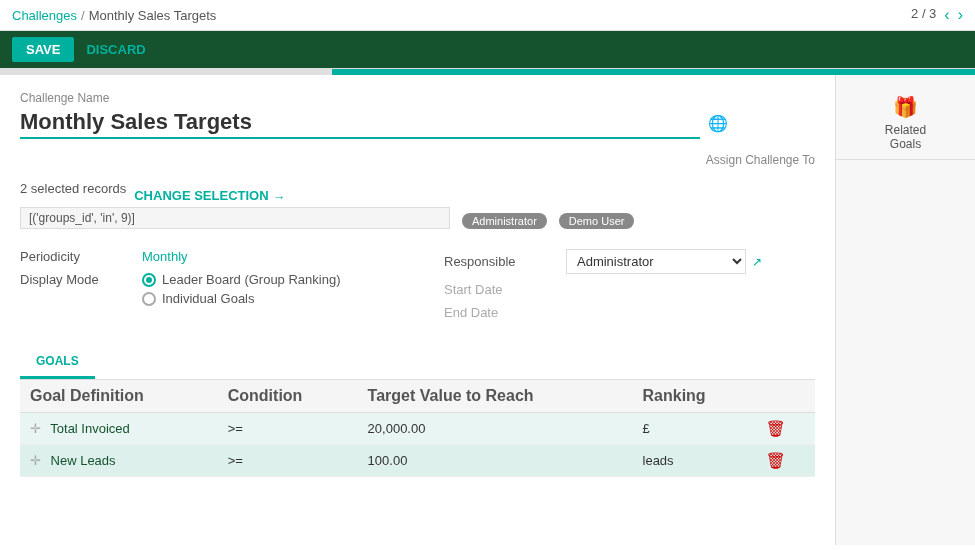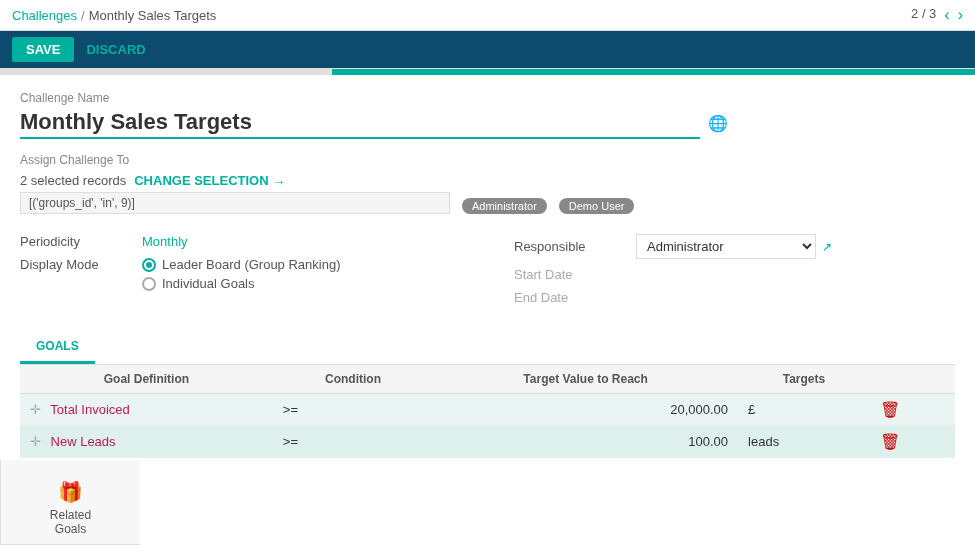--- a/index.html
+++ b/index.html
@@ -17,21 +17,21 @@
     .breadcrumb { display: flex; align-items: center; gap: 4px; font-size: 13px; text-align: right; }
     .breadcrumb-link { color: #00b09e; text-decoration: none; cursor: pointer; }
     .breadcrumb-sep { color: #888; }
     .breadcrumb-current { color: #555; }
 
     .nav-controls { display: flex; align-items: flex-start; gap: 8px; color: #555; font-size: 13px; }
     .nav-arrow { color: #00b09e; font-size: 16px; cursor: pointer; }
 
     
     .action-bar {
-      background: #0c4a6e;
+      background: #14532d;
       padding: 6px 12px;
       display: flex;
       align-items: center;
       gap: 12px;
       border-bottom: 1px solid #ddd;
     }
     .btn-save {
       background: #00b09e;
       color: #fff;
       border: none;
@@ -61,21 +61,20 @@
       background: #00b09e;
       width: 66%;
       position: absolute;
       right: 0;
     }
 
     
     .main-layout {
       display: flex;
       height: calc(550px - 80px);
-      flex-direction: column;
     }
 
     
     .content-area {
       flex: 1;
       padding: 16px 20px;
       overflow-y: auto;
     }
 
     
@@ -118,39 +117,41 @@
       padding: 2px 0;
       background: transparent;
     }
     .globe-icon { color: #00b09e; font-size: 16px; margin-left: 8px; }
 
     .section-title {
       font-size: 12px;
       color: #888;
       margin-top: 14px;
       margin-bottom: 6px;
+      text-align: right;
     }
 
     .assign-row {
       display: flex;
       align-items: center;
       gap: 8px;
       margin-bottom: 4px;
     }
     .selected-count { font-size: 13px; color: #555; }
     .change-selection-btn {
       color: #00b09e;
       font-weight: bold;
       font-size: 13px;
       cursor: pointer;
       background: none;
       border: none;
       display: flex;
       align-items: center;
       gap: 4px;
+      margin-top: 15px;
     }
 
     .domain-display {
       font-size: 12px;
       color: #555;
       background: #f5f5f5;
       border: 1px solid #ddd;
       padding: 3px 8px;
       display: inline-block;
       margin-bottom: 6px;
@@ -215,41 +216,41 @@
       border-bottom: 3px solid transparent;
       text-transform: uppercase;
       font-size: 12px;
     }
     .tab.active { color: #00b09e; border-bottom: 3px solid #00b09e; }
 
     
     .goals-table { width: 100%; border-collapse: collapse; margin-top: 0; }
     .goals-table thead tr { background: #f5f5f5; }
     .goals-table th {
-      text-align: center;
+      text-align: left;
       padding: 7px 10px;
-      font-size: 12px;
+      font-size: 16px;
       font-weight: bold;
       color: #555;
       border-bottom: 1px solid #ddd;
     }
     .goals-table td {
       padding: 6px 10px;
       font-size: 13px;
       border-bottom: 1px solid #eee;
     }
     .goals-table tbody tr { background: #e8f5f3; }
     .goals-table tbody tr:nth-child(even) { background: #ddf0ec; }
 
     .drag-handle { color: #aaa; margin-right: 6px; cursor: grab; }
-    .row-link { color: #be185d; text-decoration: none; cursor: pointer; }
+    .row-link { color: #14532d; text-decoration: none; cursor: pointer; }
     .delete-icon { color: #c00; cursor: pointer; font-size: 16px; }
 
     .th-right { text-align: right; }
-    .td-right { text-align: right; }
+    .td-right { }
   </style>
 </head>
 <body>
 
 <div class="top-bar">
   <div class="breadcrumb">
     <a class="breadcrumb-link">Challenges</a>
     <span class="breadcrumb-sep">/</span>
     <span class="breadcrumb-current">Monthly Sales Targets</span>
   </div>
@@ -335,21 +336,21 @@
     <div class="tabs-container">
       <div class="tab active">GOALS</div>
     </div>
 
     <table class="goals-table">
       <thead>
         <tr>
           <th>Goal Definition</th>
           <th>Condition</th>
           <th class="th-right">Target Value to Reach</th>
-          <th>Targets</th>
+          <th>Ranking</th>
           <th></th>
         </tr>
       </thead>
       <tbody>
         <tr>
           <td>
             <span class="drag-handle">✛</span>
             <a class="row-link">Total Invoiced</a>
           </td>
           <td>&gt;=</td>

